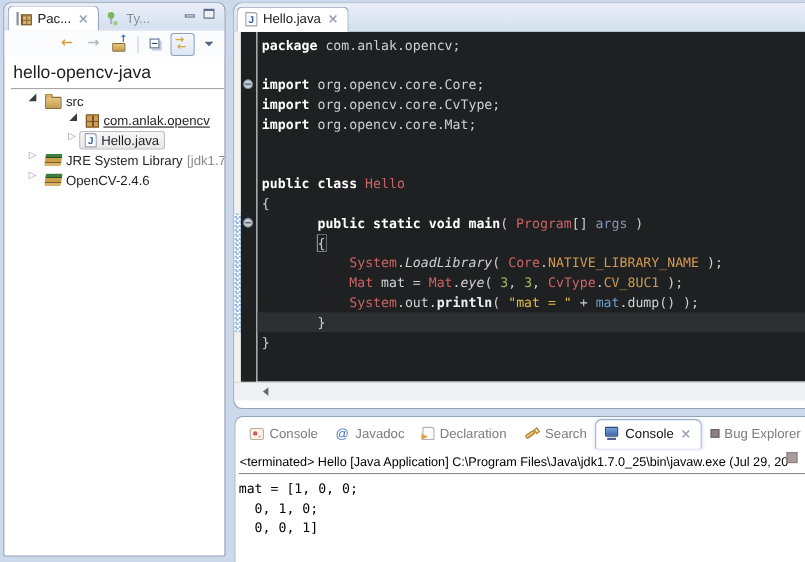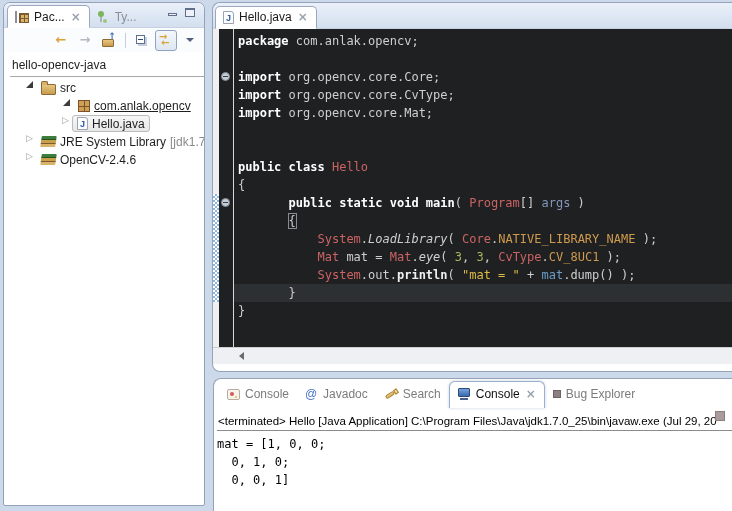--- a/index.html
+++ b/index.html
@@ -21,21 +21,21 @@
   #pe-tabs{height:25px;border-radius:7px 7px 0 0;padding:2px 3px 0 3px}
   .winbtns{margin-left:auto;display:flex;gap:7px;align-items:center;padding:0 5px 6px 0}
   .winbtn{width:11px;height:10px;position:relative;display:inline-block}
   .min-icon{position:absolute;left:1px;top:5px;width:9px;height:3px;border:1px solid #5f6f8a;background:#eef2f8}
   .max-icon{position:absolute;left:0;top:0;width:10px;height:9px;border:1px solid #5f6f8a;border-top-width:2px;background:#eef2f8}
   #pe-toolbar{height:24px;display:flex;justify-content:flex-end;align-items:center;gap:2px;
               padding-right:3px;background:#fafcfe}
   .tbtn{display:flex;align-items:center;justify-content:center;width:22px;height:21px;border-radius:3px;border:1px solid transparent}
   .tbtn.pressed{background:linear-gradient(#f4f8fc,#dde7f3);border:1px solid #8fa3c0}
   .tsep{width:1px;height:15px;background:#c4cede;margin:0 3px}
-  #project-label{padding:6px 0 2px 8px;font-size:12px;color:#1e1e1e;white-space:nowrap}
+  #project-label{padding:6px 0 2px 8px;font-size:16px;color:#1e1e1e;white-space:nowrap}
   #project-sep{border:none;border-top:1px solid #a8a8a8;margin:2px 0 2px 6px}
   .trow{display:flex;align-items:flex-start;height:18px;font-size:12px;color:#1e1e1e;white-space:nowrap}
   .tarrow{width:11px;height:11px;margin-right:1px;flex:none;position:relative;
           font:9px/11px "DejaVu Sans",sans-serif;color:#9a9a9a;text-align:center}
   .tarrow.exp::after{content:"";position:absolute;left:2px;top:2px;width:0;height:0;
           border-bottom:7px solid #3c3c3c;border-left:7px solid transparent}
   .trc{display:flex;align-items:center;gap:4px;height:17px;padding:0 4px;border:1px solid transparent;border-radius:3px}
   .trc.selected{background:linear-gradient(#f7f7f7,#e7e7e7);border-color:#bcbcbc}
   .tdeco{color:#8a8a8a}
 
@@ -277,20 +277,24 @@
   <div id="bp-tabs">
       <div class="btab">
         <span class="ic problems-icon"></span>
         <span class="tab-label">Console</span>
       </div>
       <div class="btab">
         <span class="ic javadoc-icon"></span>
         <span class="tab-label">Javadoc</span>
       </div>
       <div class="btab">
+        <span class="ic declaration-icon"></span>
+        <span class="tab-label">Declaration</span>
+      </div>
+      <div class="btab">
         <span class="ic search-icon"></span>
         <span class="tab-label">Search</span>
       </div>
       <div class="btab active">
         <span class="ic console-icon"></span>
         <span class="tab-label">Console</span>
         <span class="close">×</span>
       </div>
       <div class="btab">
         <span class="ic bug-square-icon"></span>

